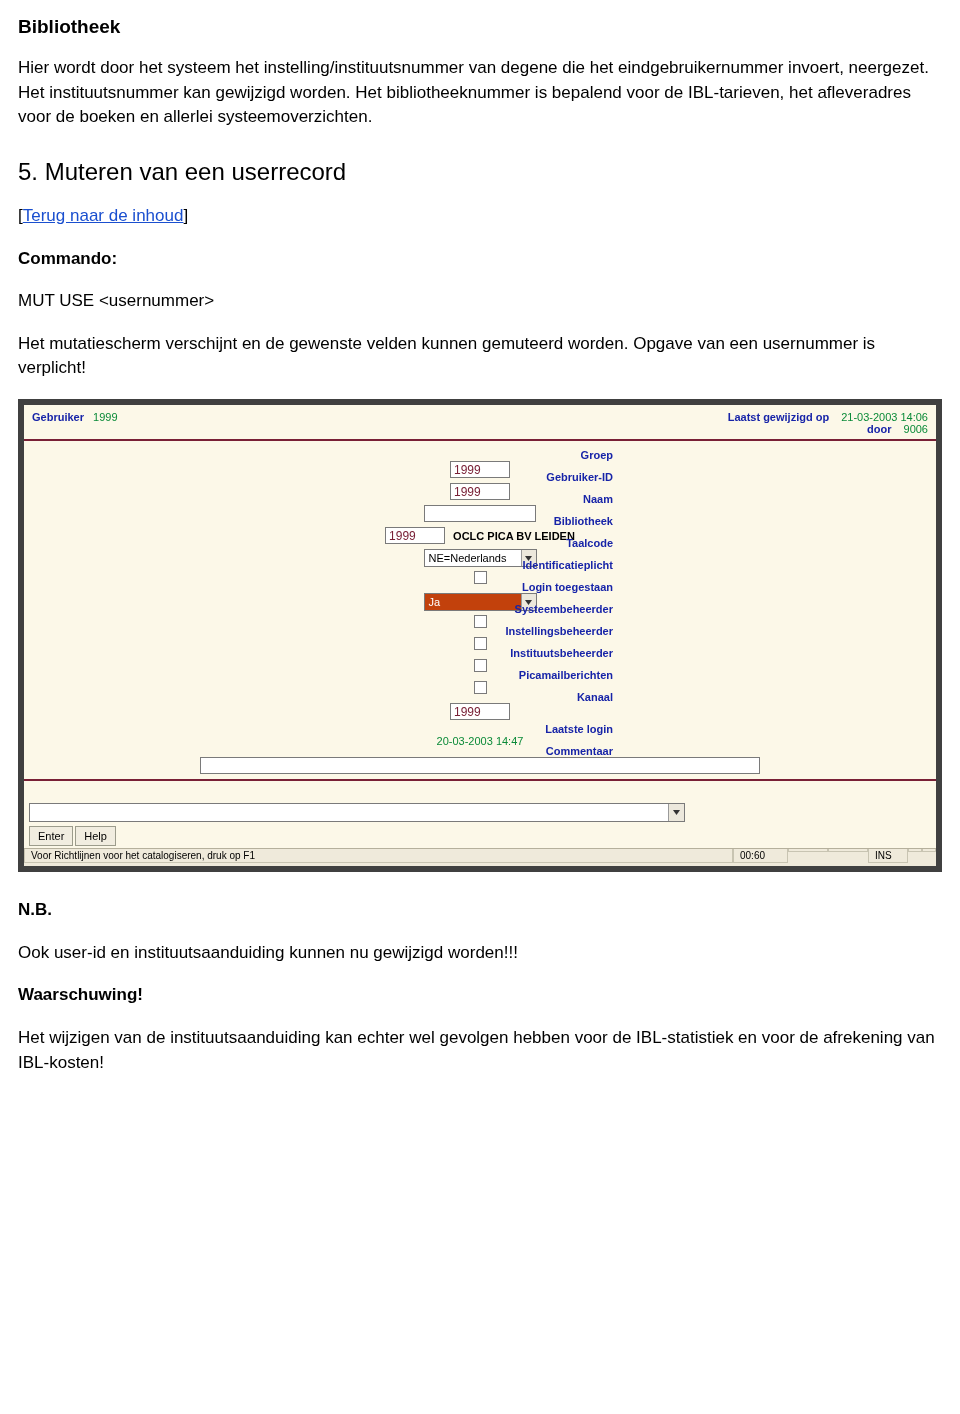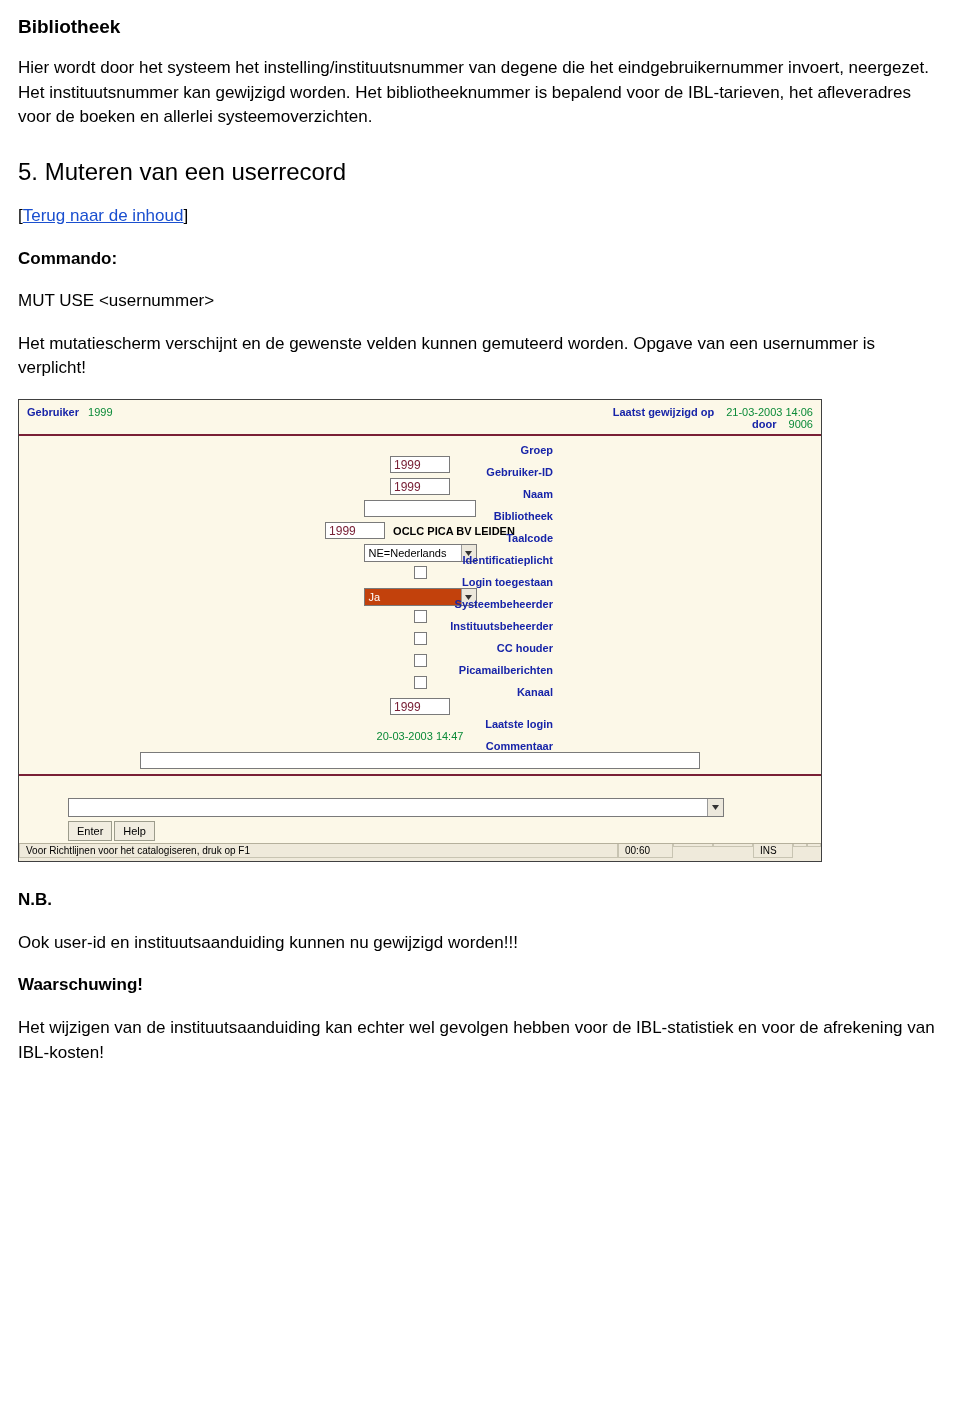--- a/index.html
+++ b/index.html
@@ -14,23 +14,23 @@
   }
   h2.section { font-size: 19px; font-weight: bold; margin: 4px 0 18px 0; }
   h2.heading { font-size: 24px; font-weight: normal; margin: 28px 0 18px 0; color: #000; }
   p { margin: 0 0 18px 0; line-height: 1.45; }
   .bracket { color: #000; }
   a.link { color: #1a4fcf; text-decoration: underline; }
   strong { font-weight: bold; }
 
   
   .ui-panel {
-    width: 804px;
+    width: 924px;
     background: #fcf8e8;
-    border: 1px solid #404040;
+    border: 6px solid #404040;
     font-family: Verdana, Arial, sans-serif;
     font-size: 11px;
     margin: 6px 0 26px 0;
   }
   .ui-top {
     display: flex;
     justify-content: space-between;
     padding: 6px 8px 2px 8px;
   }
   .lbl-blue { color: #1724a8; font-weight: bold; }
@@ -88,21 +88,20 @@
     background: #ece8dc;
     border-left: 1px solid #9a9a9a;
     display: flex; align-items: center; justify-content: center;
   }
   .ddbtn svg { width: 7px; height: 5px; }
   .side-text { color: #000; font-weight: bold; font-size: 11px; }
   .green-plain { color: #0a8a38; font-weight: normal; }
 
   .cmd-area {
     padding: 0 5px 0 5px;
-    margin-left: 44px;
   }
   .cmd-dd {
     display: flex;
     background: #fff;
     border: 1px solid #7a7a7a;
     height: 19px;
     width: 656px;
     margin-bottom: 4px;
   }
   .cmd-dd .ctext { flex: 1; }
@@ -240,27 +239,27 @@
         </div>
       </div>
     </div>
     <div class="frow">
       <div class="flabel">Systeembeheerder</div>
       <div class="fval">
           <div class="chk"></div>
         </div>
     </div>
     <div class="frow">
+      <div class="flabel">Instellingsbeheerder</div>
+      <div class="fval">
+          <div class="chk"></div>
+        </div>
+    </div>
+    <div class="frow">
       <div class="flabel">Instituutsbeheerder</div>
-      <div class="fval">
-          <div class="chk"></div>
-        </div>
-    </div>
-    <div class="frow">
-      <div class="flabel">CC houder</div>
       <div class="fval">
           <div class="chk"></div>
         </div>
     </div>
     <div class="frow">
       <div class="flabel">Picamailberichten</div>
       <div class="fval">
           <div class="chk"></div>
         </div>
     </div>

